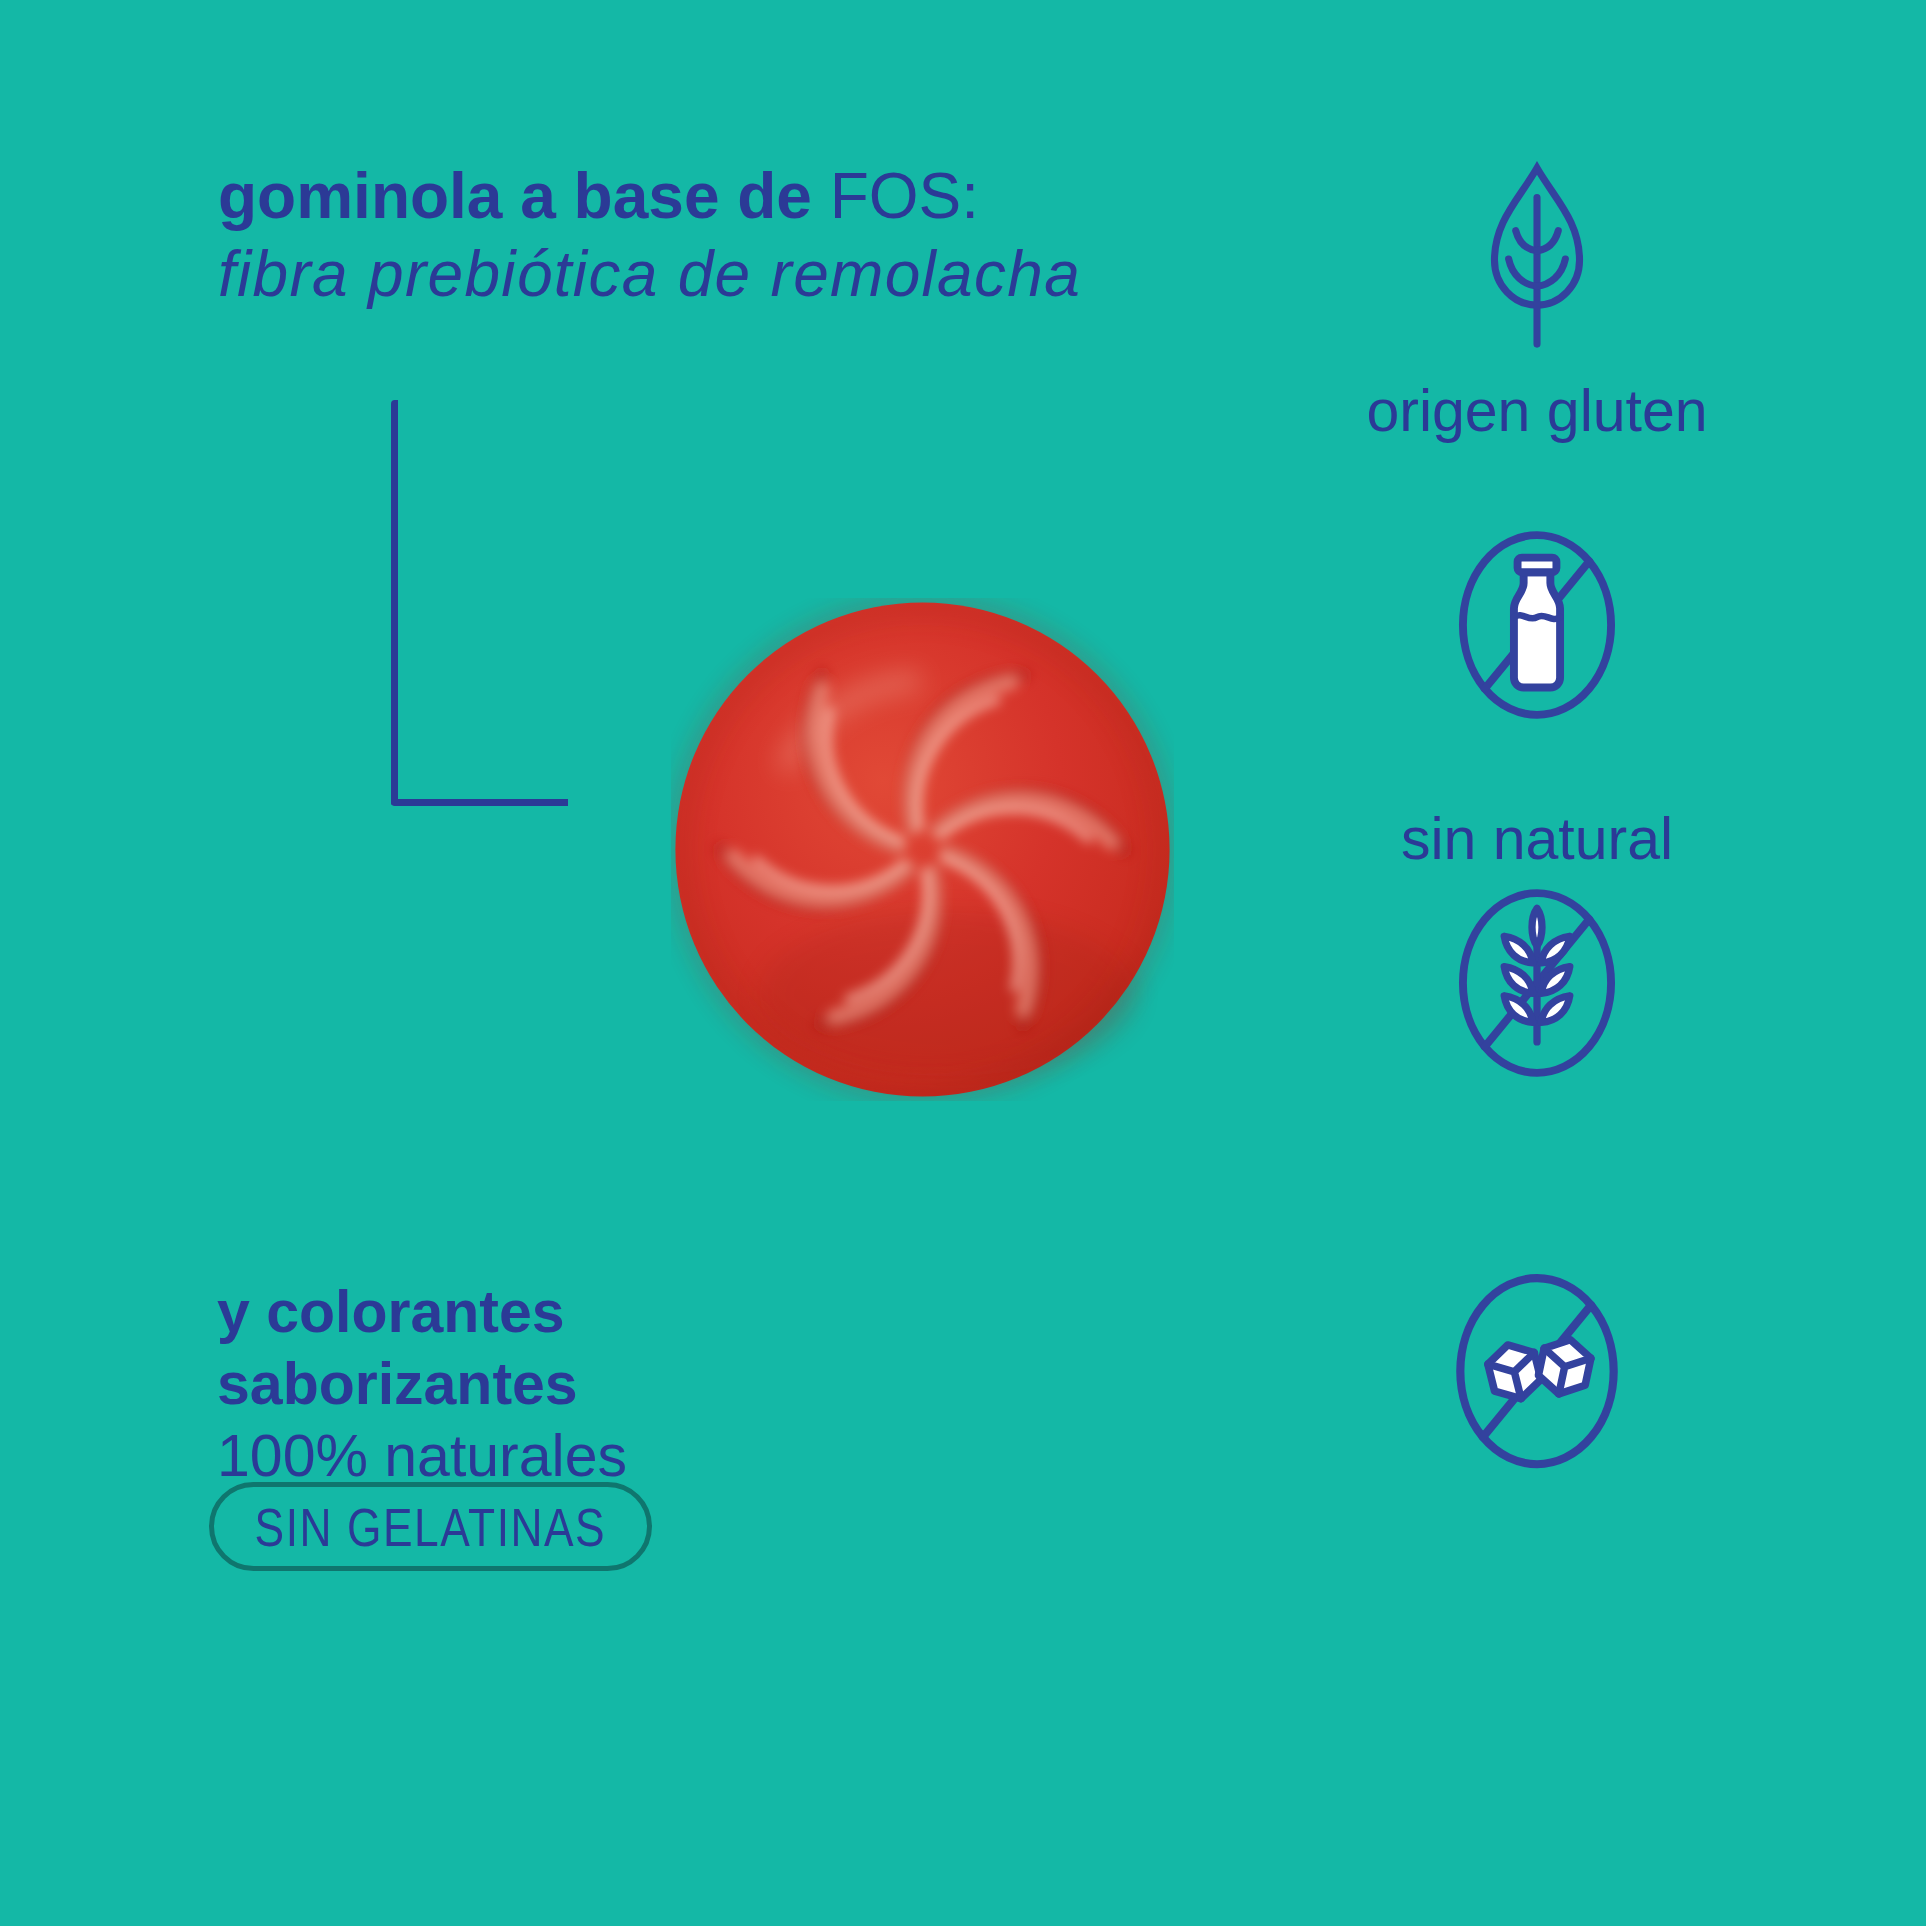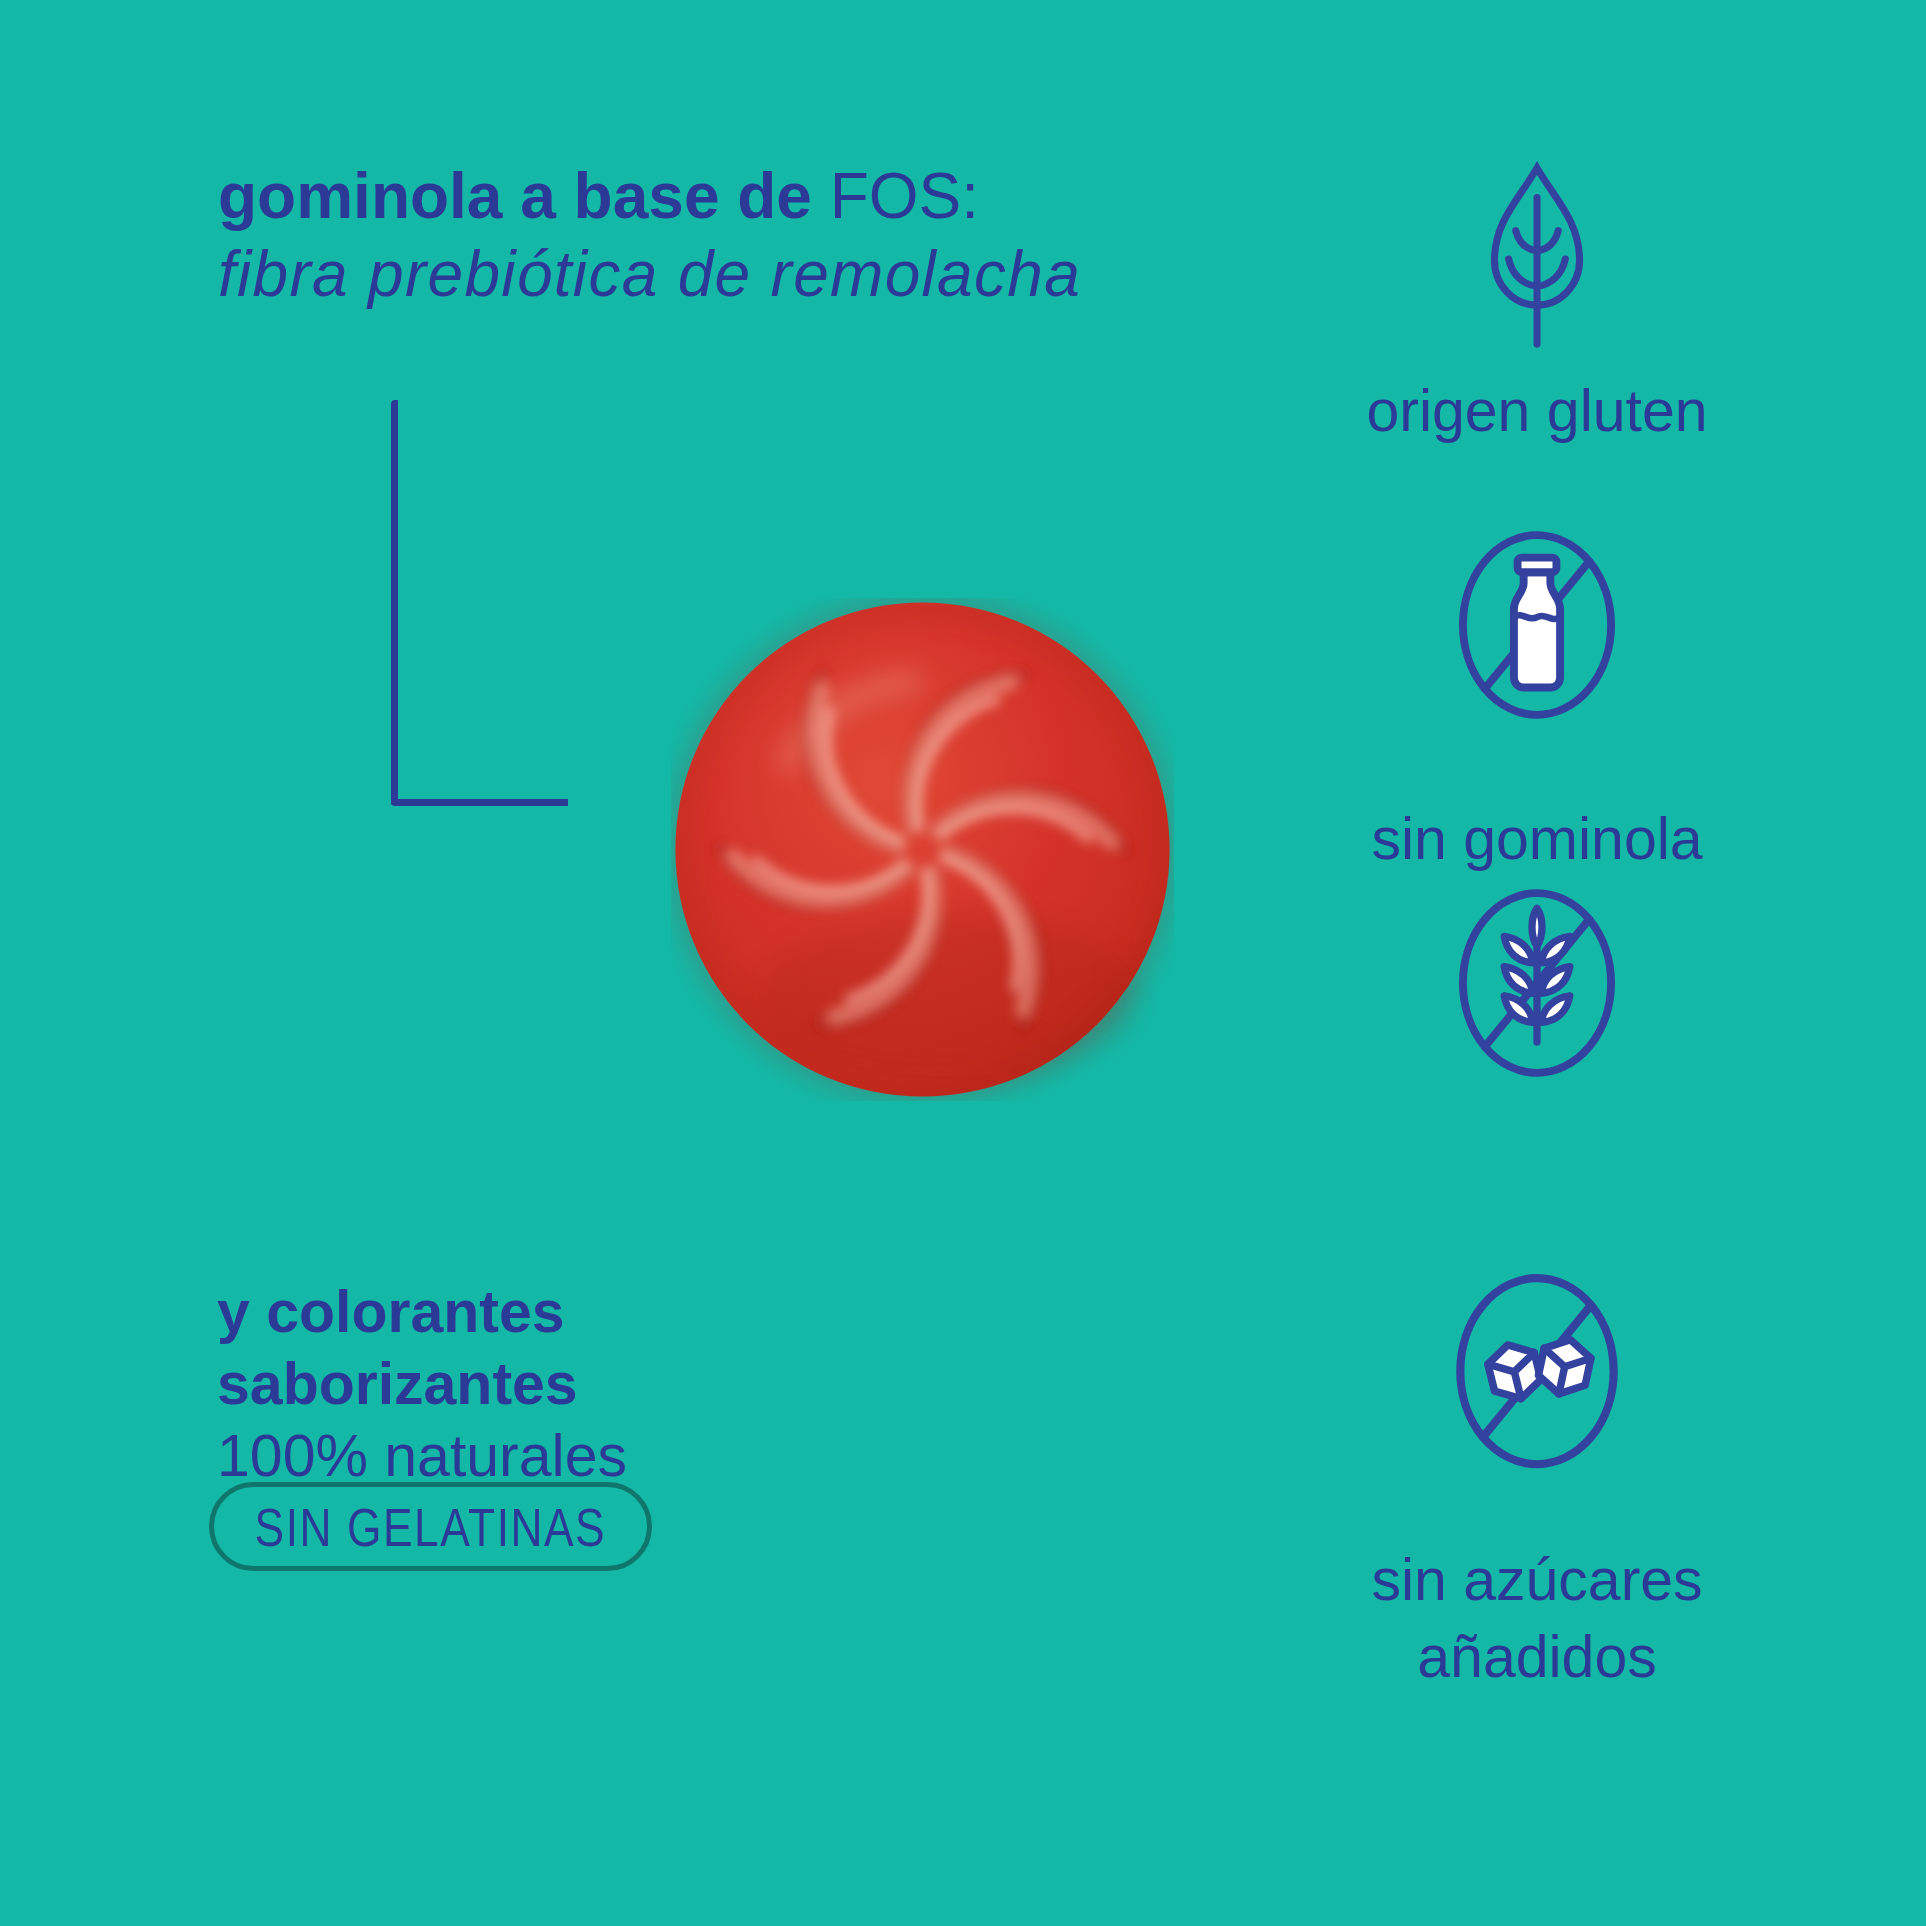--- a/index.html
+++ b/index.html
@@ -100,21 +100,21 @@
 
   <svg class="abs" style="left:1452px;top:521px;width:170px;height:208px;" viewBox="0 0 280 330">
     <g fill="none" stroke="#33429e" stroke-width="13" stroke-linecap="round" stroke-linejoin="round">
       <ellipse cx="140" cy="165" rx="122" ry="148"></ellipse>
       <line x1="226" y1="60" x2="54" y2="270"></line>
       <path d="M118 78 L118 96 C118 112 102 120 102 138 L102 252 a16 16 0 0 0 16 16 h44 a16 16 0 0 0 16 -16 L178 138 C178 120 162 112 162 96 L162 78 Z" fill="#ffffff"></path>
       <rect x="108" y="54" width="64" height="24" rx="7" fill="#ffffff"></rect>
       <path d="M102 152 C116 142 126 160 140 152 C154 144 164 162 178 152" stroke-width="11"></path>
     </g>
   </svg>
-  <div class="abs benefit-label" style="top:804px;">sin gominola</div>
+  <div class="abs benefit-label" style="top:804px;">sin natural</div>
 
   <svg class="abs" style="left:1452px;top:879px;width:170px;height:208px;" viewBox="0 0 280 330">
     <g fill="none" stroke="#33429e" stroke-width="13" stroke-linecap="round" stroke-linejoin="round">
       <ellipse cx="140" cy="165" rx="122" ry="148"></ellipse>
       <line x1="226" y1="60" x2="54" y2="270"></line>
       <g fill="#ffffff" stroke-width="12">
         <line x1="140" y1="70" x2="140" y2="262"></line>
         <path d="M140 42 C151 58 151 88 140 104 C129 88 129 58 140 42 Z"></path>
         <path d="M133 132 C108 130 90 114 86 88 C112 92 130 108 133 132 Z"></path>
         <path d="M147 132 C172 130 190 114 194 88 C168 92 150 108 147 132 Z"></path>
@@ -135,21 +135,20 @@
           <path d="M0 -44 L38 -22 L38 22 L0 44 L-38 22 L-38 -22 Z"></path>
           <path d="M-38 -22 L0 0 L38 -22 M0 0 L0 44"></path>
         </g>
         <g transform="translate(184,160) rotate(12)">
           <path d="M0 -44 L38 -22 L38 22 L0 44 L-38 22 L-38 -22 Z"></path>
           <path d="M-38 -22 L0 0 L38 -22 M0 0 L0 44"></path>
         </g>
       </g>
     </g>
   </svg>
-  <div class="abs benefit-label" style="top:1542px;line-height:77px;">sin azúcares añadidos</div>
 
   <div class="abs note">
     <div class="bold">y colorantes</div>
     <div class="bold">saborizantes</div>
     <div class="reg">100% naturales</div>
   </div>
 
   <div class="abs badge">
     <span>SIN GELATINAS</span>
   </div>

